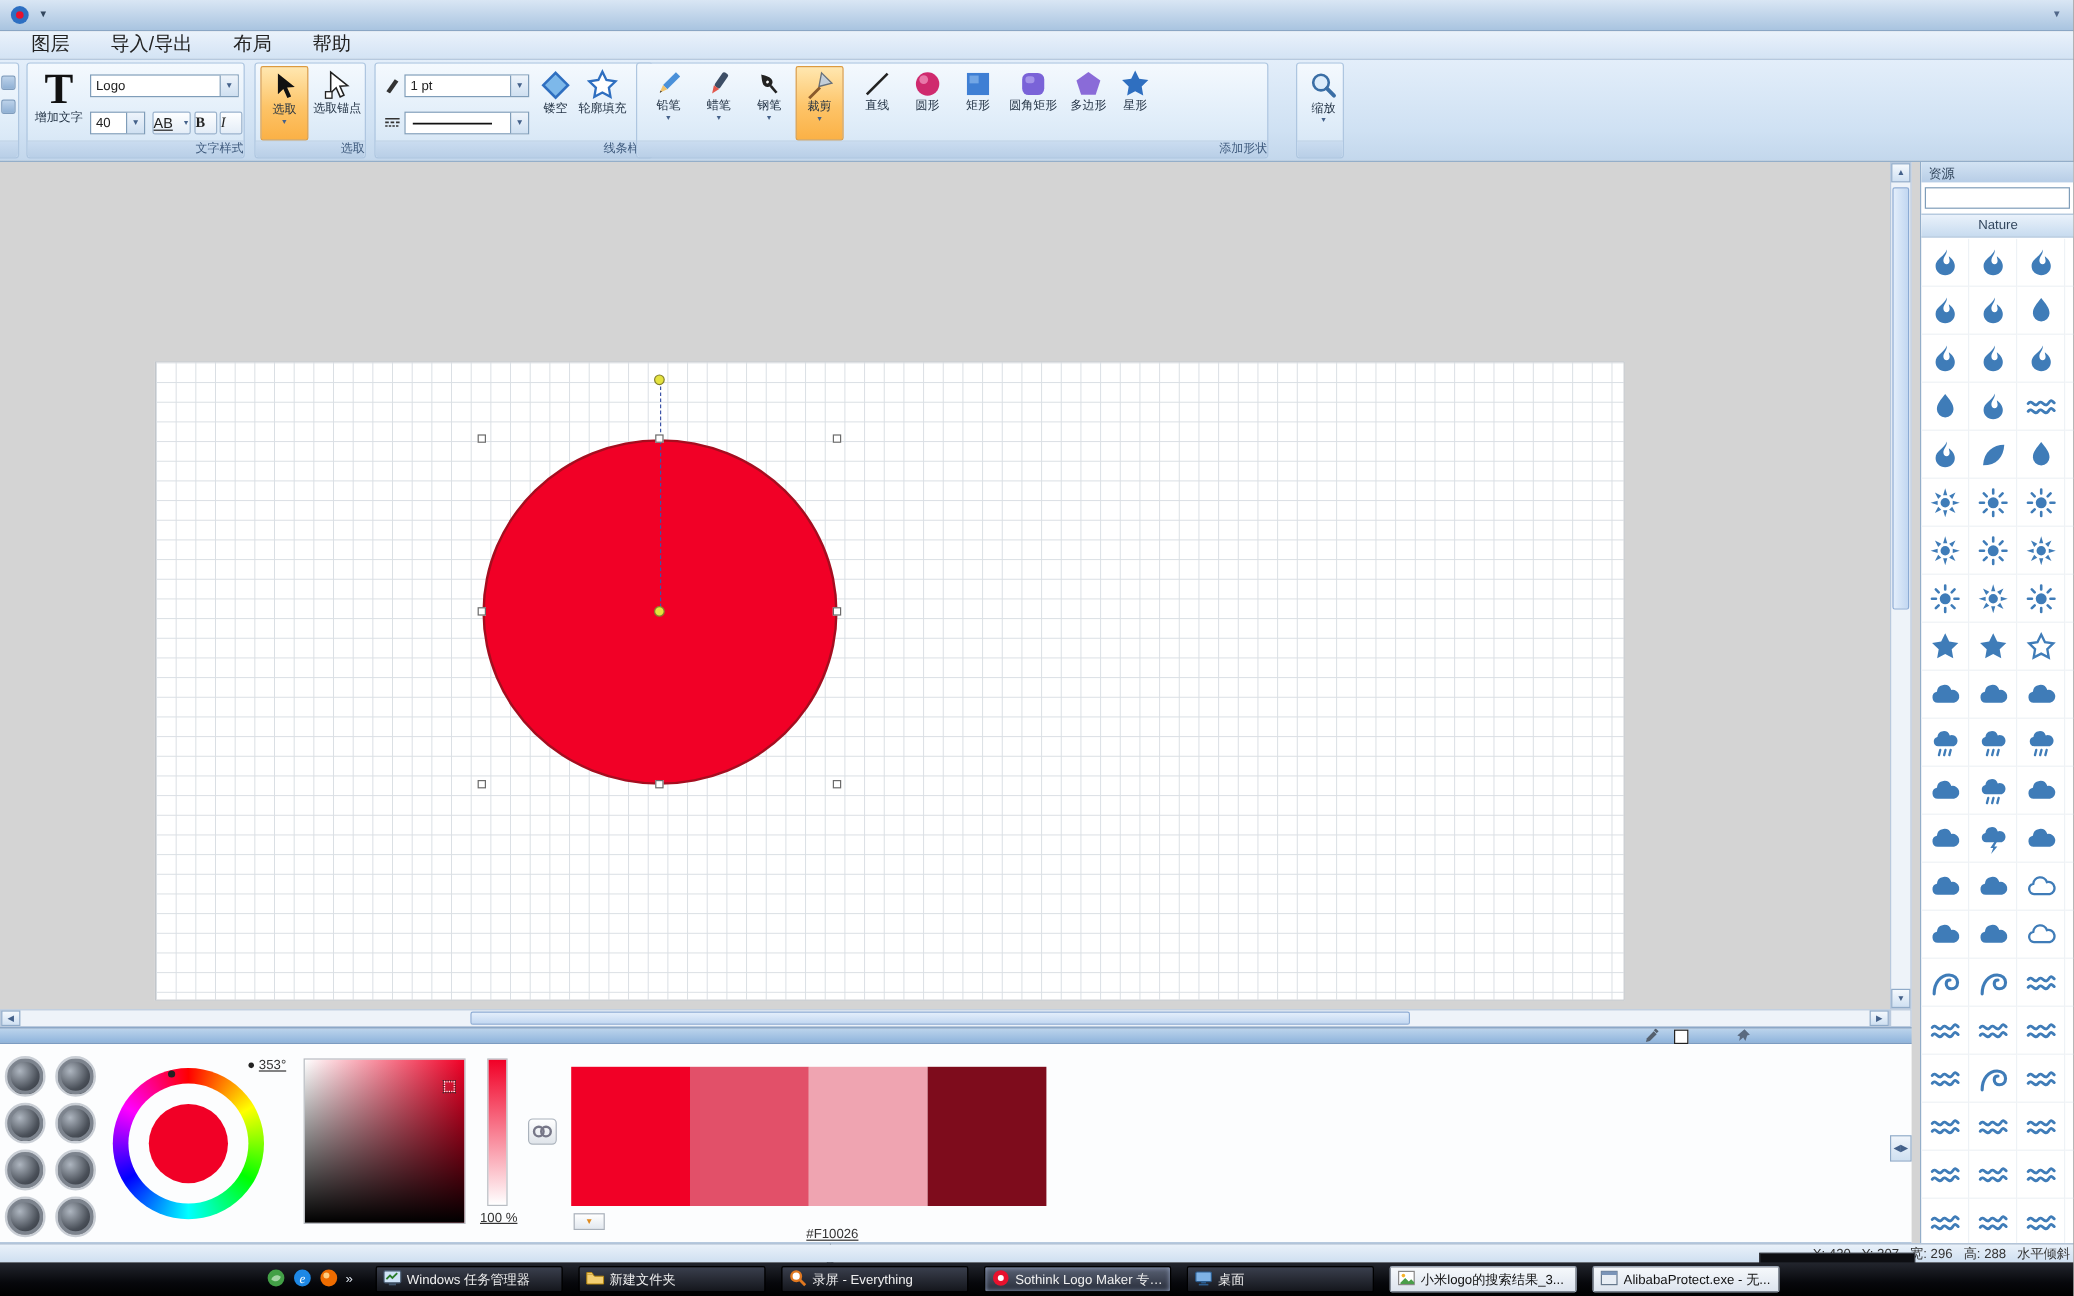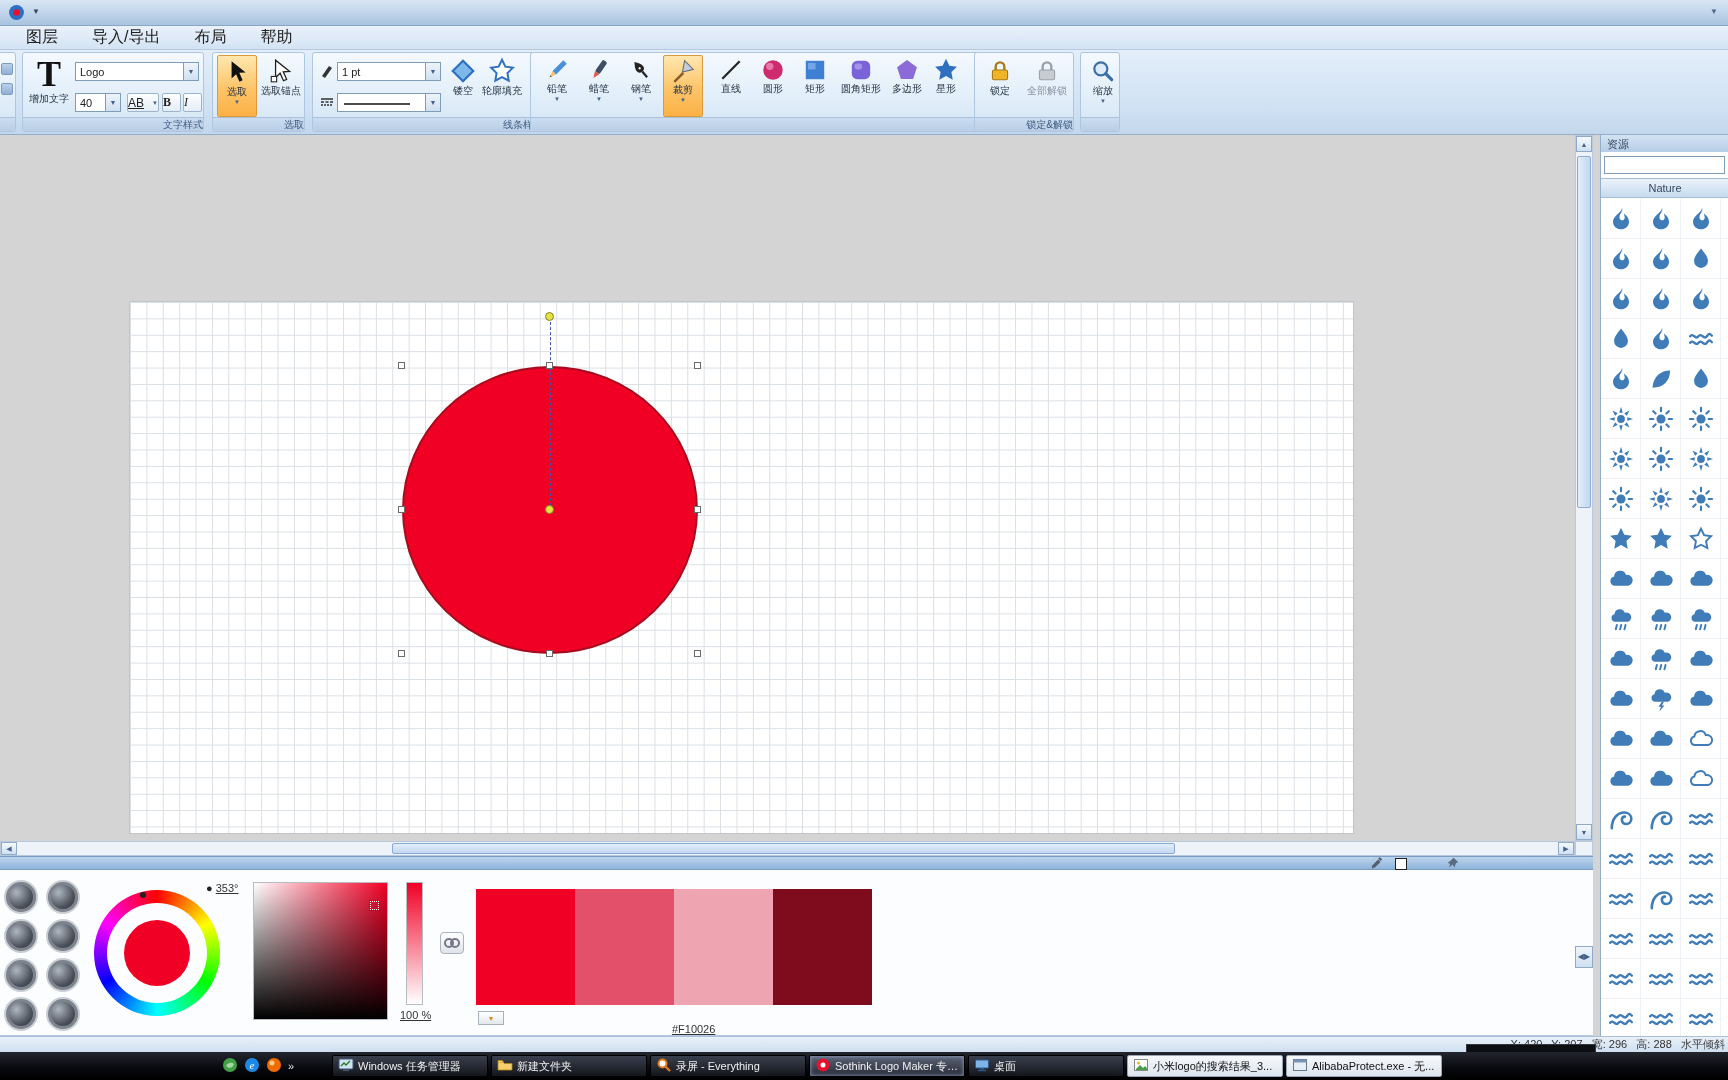--- a/index.html
+++ b/index.html
@@ -67,21 +67,21 @@
 #res-search{position:absolute;left:3px;top:21px;width:121px;height:18px;border:1px solid #7f9db9;font-size:11px;padding:0 3px}
 #res-cat{position:absolute;left:0;top:43px;width:128px;height:20px;background:linear-gradient(#eaf2fb,#c7dbef);border-top:1px solid #a5bdd7;border-bottom:1px solid #a5bdd7;text-align:center;font-size:11px;color:#33475e;line-height:19px}
 #res-grid{position:absolute;left:0;top:64px;width:162px;display:grid;grid-template-columns:repeat(4,40px);grid-auto-rows:40px}
 .res-cell{display:flex;align-items:center;justify-content:center;color:#3f7cb8;border-right:1px solid #eef2f6;border-bottom:1px solid #eef2f6}
 
 #statusbar{position:absolute;left:0;top:1036px;width:1728px;height:16px;background:linear-gradient(#e9f1fa,#cfdff0);border-top:1px solid #aabfd8;font-size:11px;color:#333;text-align:right}
 #statusbar span{white-space:pre;padding-right:3px}
 #imebox{position:absolute;left:1466px;top:1044px;width:130px;height:16px;background:#0d0e12;border:1px solid #33363d}
 #taskbar{position:absolute;left:0;top:1052px;width:1728px;height:28px;background:linear-gradient(#23262e,#07080c 60%,#000)}
 #quicklaunch{position:absolute;left:222px;top:4px;height:20px;display:flex;align-items:center;gap:6px}
-#tb-items{position:absolute;left:332px;top:3px;display:flex;gap:3px}
+#tb-items{position:absolute;left:313px;top:3px;display:flex;gap:13px}
 .tb-btn{width:156px;height:22px;display:flex;align-items:center;gap:4px;padding:0 5px;border-radius:2px;border:1px solid #000;background:linear-gradient(#3a3f4d,#14161c);color:#f0f0f0;font-size:11px;overflow:hidden;white-space:nowrap}
 .tb-btn.light{background:linear-gradient(#f6f9fc,#dde4ee);color:#111;border-color:#9aa4b2}
 .tb-btn.active{background:linear-gradient(#5a6275,#272c38);box-shadow:inset 0 0 4px #99a8c8}
 .tb-label{overflow:hidden;text-overflow:ellipsis}
 #sidetoggle{position:absolute;left:1575px;top:946px;width:18px;height:22px;background:linear-gradient(#f0f5fb,#cfe0f1);border:1px solid #90abc9;font-size:8px;color:#44618a;text-align:center;line-height:20px}
 .hicon{display:inline-block}
 </style>
 </head>
 <body>
 
@@ -293,41 +293,20 @@
         <span class="ticon">
           <svg width="26" height="26" viewBox="0 0 24 24">
               <path d="M12 1.6l3.1 6.4 7 1-5.1 4.9 1.2 7-6.2-3.3-6.2 3.3 1.2-7L1.9 9l7-1z" fill="#2f6fc0"></path>
             </svg>
         </span>
         <span class="tlabel">星形</span>
       </div>
       <div class="glabel">添加形状</div>
     </div>
 
-    <div class="rgroup" style="left:974px;width:100px">
-      <div class="tool" style="left:4px;width:42px">
-        <span class="ticon">
-          <svg width="26" height="28" viewBox="0 0 24 24">
-              <path d="M8 11V8a4 4 0 0 1 8 0v3" fill="none" stroke="#a87b12" stroke-width="2.2"></path>
-              <rect x="5" y="11" width="14" height="9" rx="1.5" fill="#f0b429" stroke="#a87b12"></rect>
-            </svg>
-        </span>
-        <span class="tlabel">锁定</span>
-      </div>
-      <div class="tool" style="left:48px;width:48px">
-        <span class="ticon">
-          <svg width="26" height="28" viewBox="0 0 24 24">
-              <path d="M8 11V8a4 4 0 0 1 8 0v3" fill="none" stroke="#9aa0a8" stroke-width="2.2"></path>
-              <rect x="5" y="11" width="14" height="9" rx="1.5" fill="#c7ccd2" stroke="#9aa0a8"></rect>
-            </svg>
-        </span>
-        <span class="tlabel" style="color:#8a93a0">全部解锁</span>
-      </div>
-      <div class="glabel">锁定&amp;解锁</div>
-    </div>
 
     <div class="rgroup" style="left:1080px;width:40px">
       <div class="tool" style="left:3px;width:38px">
         <span class="ticon">
           <svg width="26" height="28" viewBox="0 0 24 24">
               <circle cx="10" cy="10" r="6" fill="#dcecfb" stroke="#3a6ea5" stroke-width="2"></circle>
               <line x1="14.5" y1="14.5" x2="20" y2="20" stroke="#3a6ea5" stroke-width="3" stroke-linecap="round"></line>
             </svg>
         </span>
         <span class="tlabel">缩放</span>

